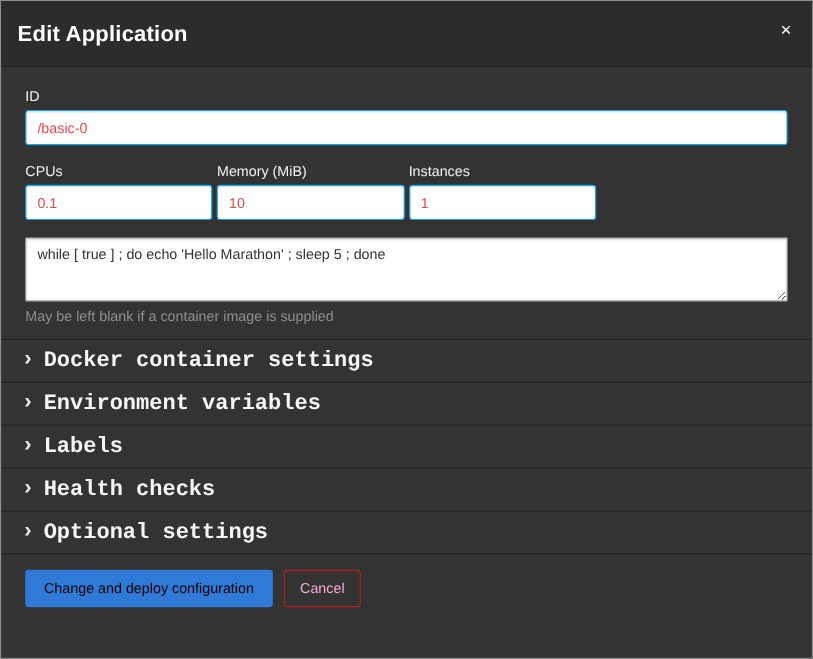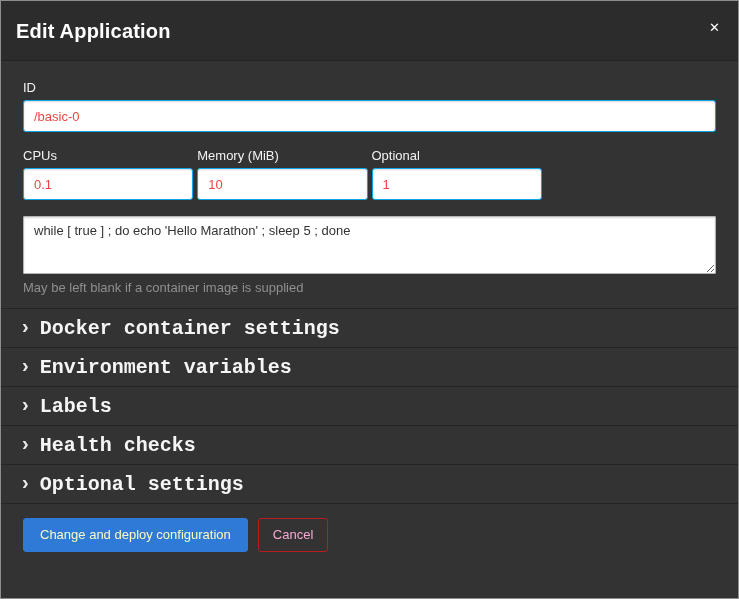--- a/index.html
+++ b/index.html
@@ -136,21 +136,21 @@
     font-family: "Liberation Sans", "DejaVu Sans", sans-serif;
     font-size: 13px;
     line-height: 16px;
     border-radius: 3px;
     padding: 8px 16px;
     cursor: pointer;
   }
   .btn-primary {
     background: var(--accent, #2e7ad6);
     border: 1px solid var(--accent, #2e7ad6);
-    color: #fef9c3;
+    color: #000000;
   }
   .btn-cancel {
     background: transparent;
     border: 1px solid #b91c1c;
     color: #f9a8d4;
     padding: 8px 14px;
   }
 </style>
 </head>
 <body>
@@ -174,21 +174,21 @@
     <div class="form-row">
       <div class="form-group">
         <label>CPUs</label>
         <input type="text" class="text-input" value="0.1" style="">
       </div>
       <div class="form-group">
         <label>Memory (MiB)</label>
         <input type="text" class="text-input" value="10" style="">
       </div>
       <div class="form-group">
-        <label>Optional</label>
+        <label>Instances</label>
         <input type="text" class="text-input" value="1" style="">
       </div>
     </div>
 
     <div class="form-group command-group">
       <textarea class="command-textarea" style="">while [ true ] ; do echo 'Hello Marathon' ; sleep 5 ; done</textarea>
       <p class="help-text">May be left blank if a container image is supplied</p>
     </div>
 
   </div>

